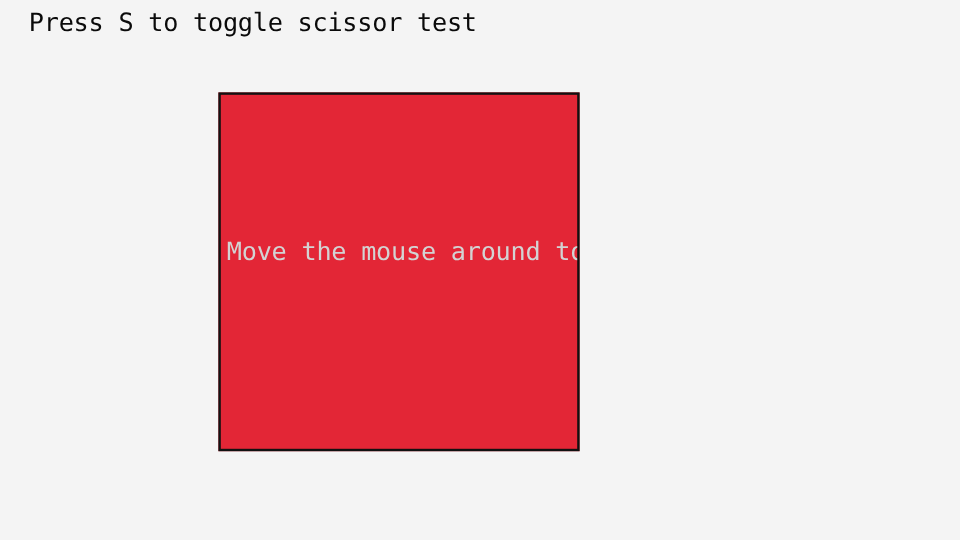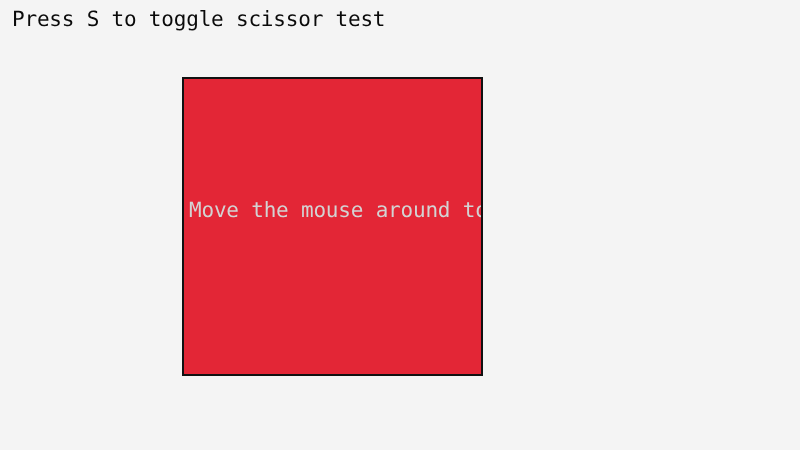--- a/index.html
+++ b/index.html
@@ -22,21 +22,21 @@
     left: 0;
     width: 800px;
     height: 450px;
     background: #f4f4f4;
     overflow: hidden;
   }
 
   
   .hud-text {
     position: absolute;
-    left: 12px;
+    left: 24px;
     top: 6px;
     font-family: "DejaVu Sans Mono", "Liberation Mono", monospace;
     font-size: 21px;
     line-height: 26px;
     letter-spacing: -0.2px;
     color: #0a0a0a;
     white-space: pre;
     -webkit-font-smoothing: none;
     font-smooth: never;
     text-rendering: geometricPrecision;

